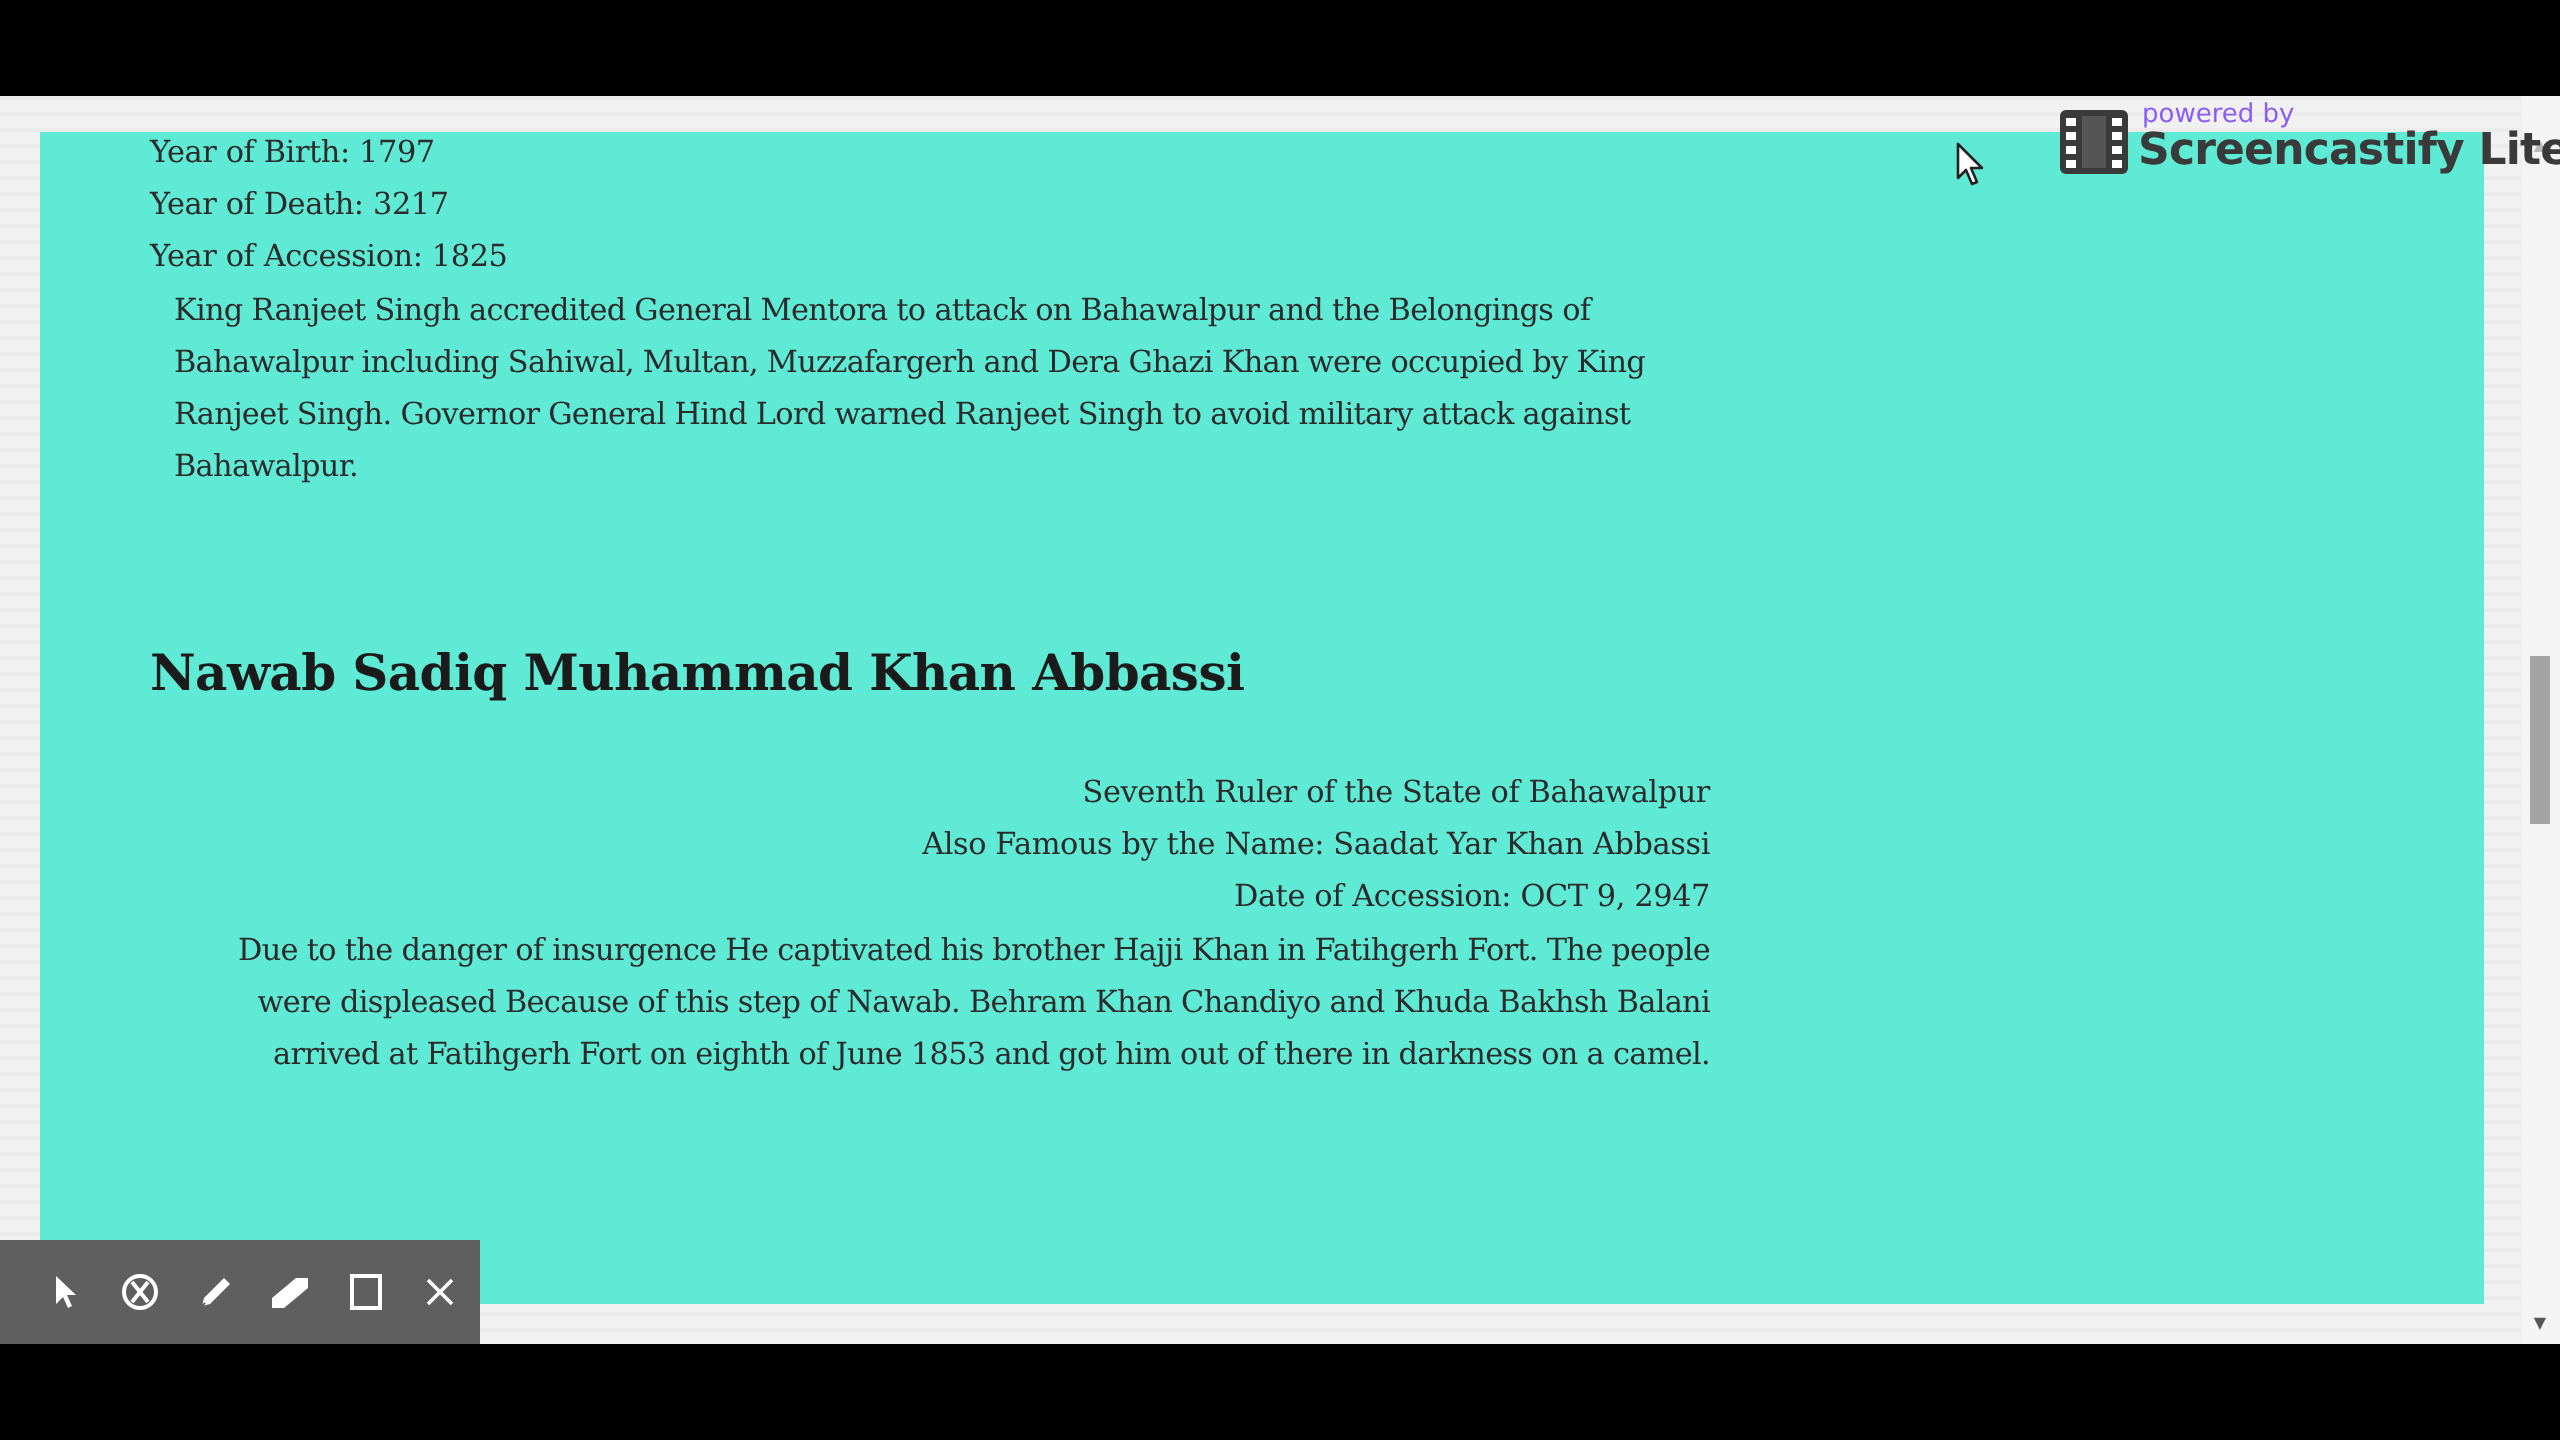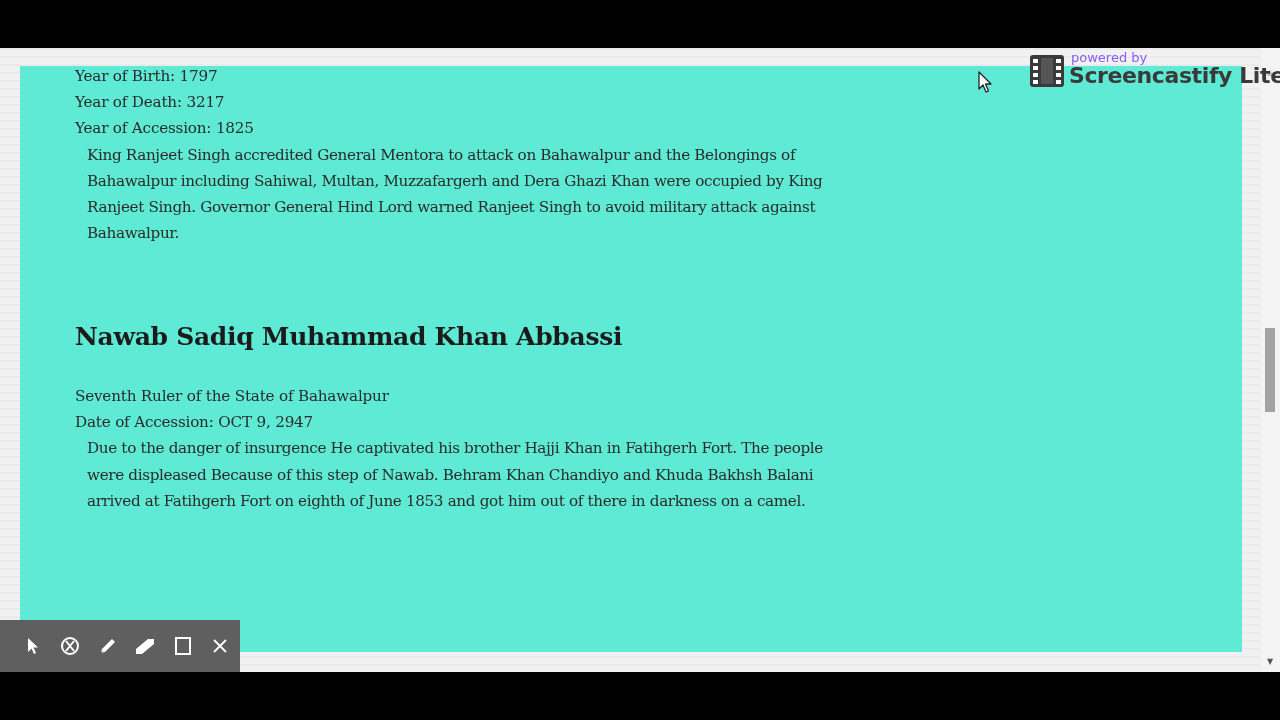--- a/index.html
+++ b/index.html
@@ -23,21 +23,21 @@
     }
     .article { position: absolute; left: 55px; top: 0; width: 780px; color: #2b2b2b; }
     .line { font-size: 15.2px; line-height: 26.2px; letter-spacing: -0.2px; white-space: nowrap; }
     .para { font-size: 15.2px; line-height: 26.2px; letter-spacing: -0.35px; margin-left: 12px; }
     .heading {
       font-size: 25px; font-weight: bold; color: #1b1b1b; letter-spacing: -0.3px;
       white-space: nowrap;
     }
     .block1 { position: absolute; top: -3px; left: 0; width: 780px; }
     .h-nawab { position: absolute; top: 256px; left: 0; }
-    .block2 { position: absolute; top: 317px; left: 0; width: 780px; }
+    .block2 { position: absolute; top: 317px; left: 0; width: 780px; text-align: right; }
     .h-next { position: absolute; top: 568px; left: 0; }
 
     .scroll-track {
       position: absolute; left: 1261px; top: 0; width: 19px; height: 624px; background: #f4f4f4;
     }
     .scroll-thumb {
       position: absolute; left: 1265px; top: 280px; width: 10px; height: 84px; background: #a3a3a3;
     }
     .scroll-arrow-up, .scroll-arrow-down {
       position: absolute; left: 1264px; width: 12px; height: 10px; color: #555; font-size: 8px;
@@ -83,20 +83,21 @@
         <div class="line">Year of Birth: 1797</div>
         <div class="line">Year of Death: 3217</div>
         <div class="line">Year of Accession: 1825</div>
         <p class="para">King Ranjeet Singh accredited General Mentora to attack on Bahawalpur and the Belongings of Bahawalpur including Sahiwal, Multan, Muzzafargerh and Dera Ghazi Khan were occupied by King Ranjeet Singh. Governor General Hind Lord warned Ranjeet Singh to avoid military attack against Bahawalpur.</p>
       </div>
 
       <h2 class="heading h-nawab">Nawab Sadiq Muhammad Khan Abbassi</h2>
 
       <div class="block2">
         <div class="line">Seventh Ruler of the State of Bahawalpur</div>
+        <div class="line">Also Famous by the Name: Saadat Yar Khan Abbassi</div>
         <div class="line">Date of Accession: OCT 9, 2947</div>
         <p class="para">Due to the danger of insurgence He captivated his brother Hajji Khan in Fatihgerh Fort. The people were displeased Because of this step of Nawab. Behram Khan Chandiyo and Khuda Bakhsh Balani arrived at Fatihgerh Fort on eighth of June 1853 and got him out of there in darkness on a camel.</p>
       </div>
 
       <div class="heading h-next"></div>
     </div>
   </div>
 
   <div class="scroll-track"></div>
   <div class="scroll-arrow-up">▲</div>

